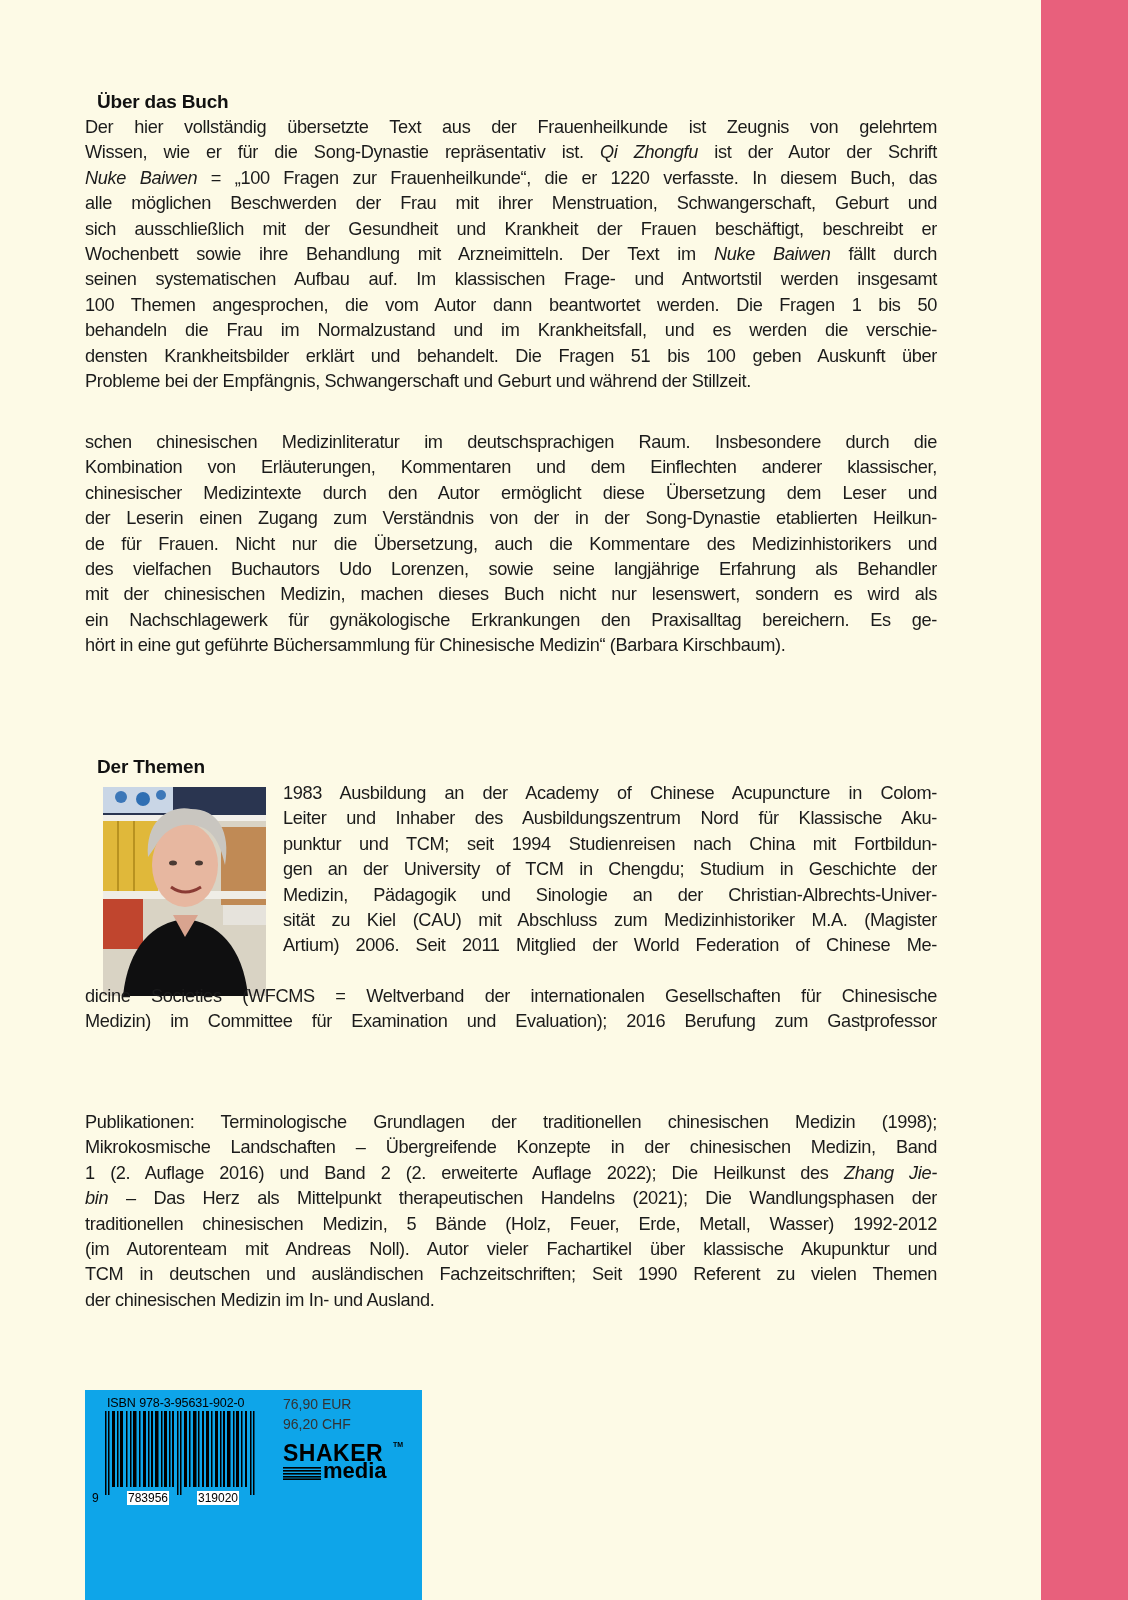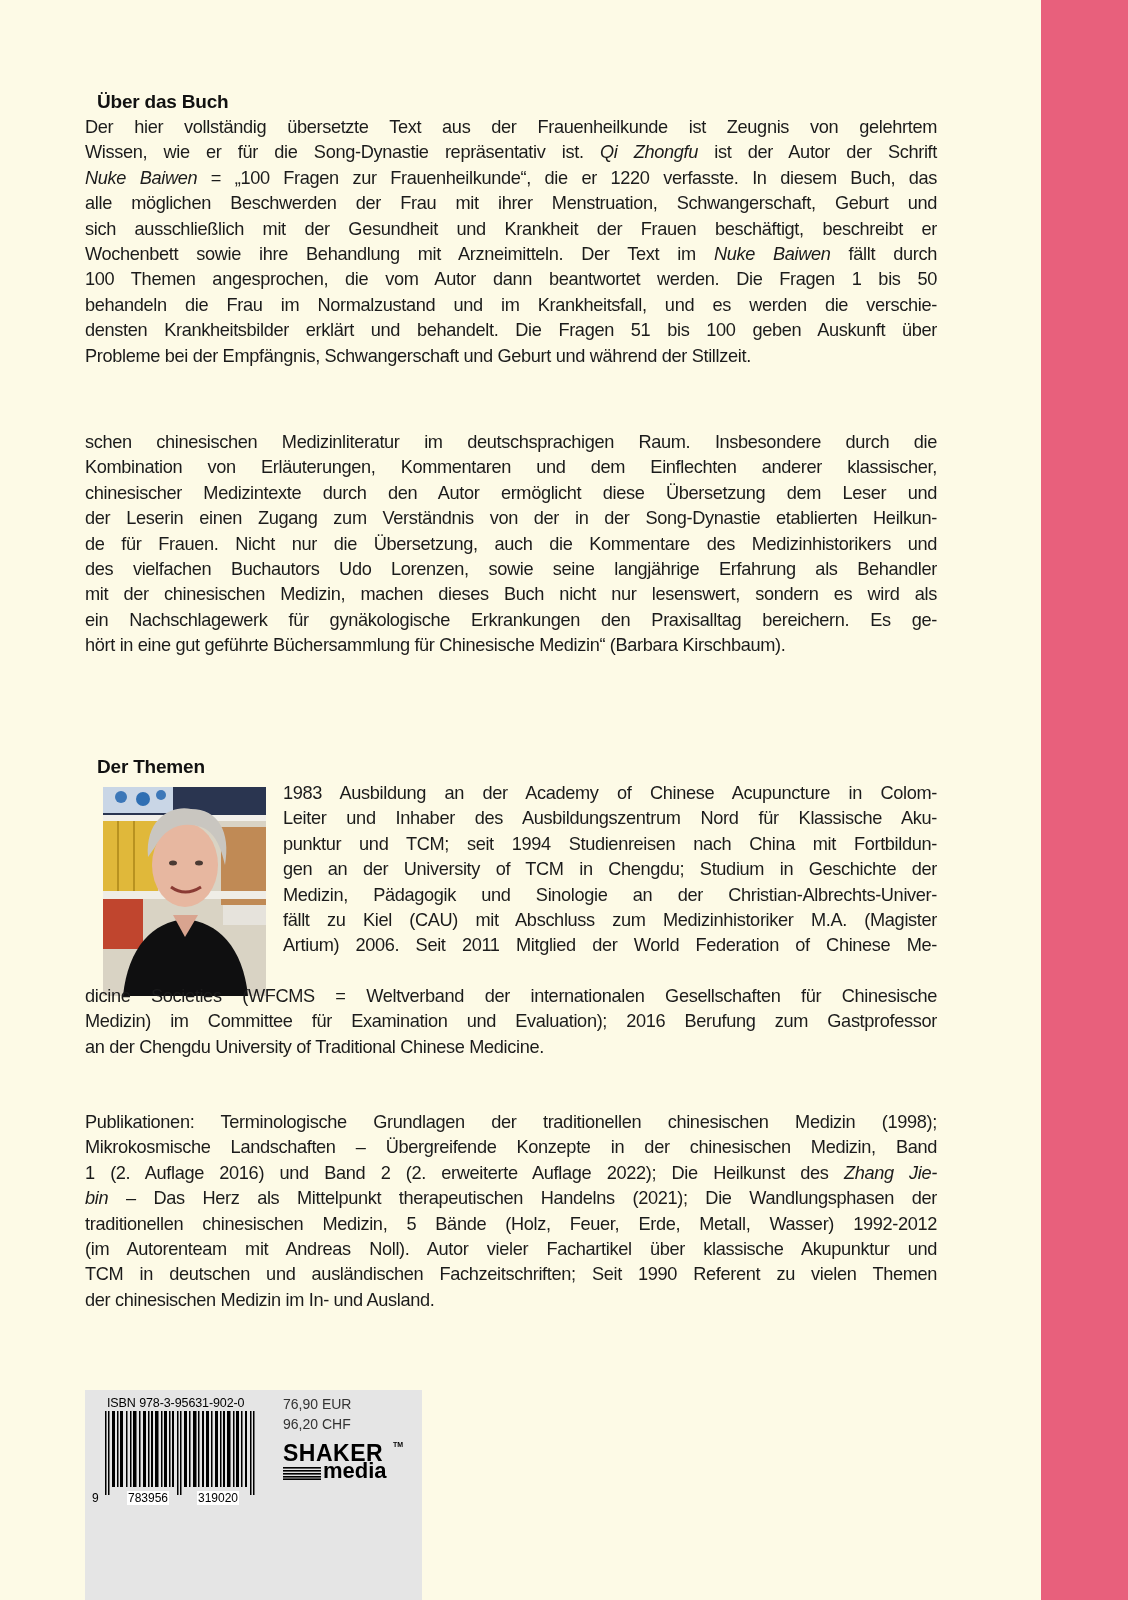--- a/index.html
+++ b/index.html
@@ -27,21 +27,21 @@
   }
   .line.last { text-align-last: left; }
   .line i { font-style: italic; }
   .author-photo {
     position: absolute; left: 103px; top: 787px; width: 163px; height: 209px;
     overflow: hidden; background: #111;
   }
   .author-block-wrap { position: absolute; left: 283px; top: 781px; width: 654px; }
   .barcode-box {
     position: absolute; left: 85px; top: 1390px; width: 337px; height: 210px;
-    background: #e5e5e5;
+    background: #0ea5e9;
   }
   .isbn-label {
     position: absolute; left: 22px; top: 6px; font-size: 12.5px;
     font-family: "Liberation Sans", sans-serif; color: #000; letter-spacing: -0.1px;
   }
   .bars { position: absolute; left: 20px; top: 21px; width: 151px; height: 84px; }
   .bar-digits {
     position: absolute; top: 101px; font-size: 12px; color: #000;
     font-family: "Liberation Sans", sans-serif; background: #fff; padding: 0 1px;
   }
@@ -58,20 +58,21 @@
 <div class="pink-strip"></div>
 
 <h2 style="top:79px">Über das Buch</h2>
 <div class="block" style="top:115px">
     <span class="line">Der hier vollständig übersetzte Text aus der Frauenheilkunde ist Zeugnis von gelehrtem</span>
     <span class="line">Wissen, wie er für die Song-Dynastie repräsentativ ist. <i>Qi Zhongfu</i> ist der Autor der Schrift</span>
     <span class="line"><i>Nuke Baiwen</i> = „100 Fragen zur Frauenheilkunde“, die er 1220 verfasste. In diesem Buch, das</span>
     <span class="line">alle möglichen Beschwerden der Frau mit ihrer Menstruation, Schwangerschaft, Geburt und</span>
     <span class="line">sich ausschließlich mit der Gesundheit und Krankheit der Frauen beschäftigt, beschreibt er</span>
     <span class="line">Wochenbett sowie ihre Behandlung mit Arzneimitteln. Der Text im <i>Nuke Baiwen</i> fällt durch</span>
+    <span class="line">seinen systematischen Aufbau auf. Im klassischen Frage- und Antwortstil werden insgesamt</span>
     <span class="line">100 Themen angesprochen, die vom Autor dann beantwortet werden. Die Fragen 1 bis 50</span>
     <span class="line">behandeln die Frau im Normalzustand und im Krankheitsfall, und es werden die verschie-</span>
     <span class="line">densten Krankheitsbilder erklärt und behandelt. Die Fragen 51 bis 100 geben Auskunft über</span>
     <span class="line last">Probleme bei der Empfängnis, Schwangerschaft und Geburt und während der Stillzeit.</span>
   </div>
 <div class="block" style="top:430px">
     <span class="line">schen chinesischen Medizinliteratur im deutschsprachigen Raum. Insbesondere durch die</span>
     <span class="line">Kombination von Erläuterungen, Kommentaren und dem Einflechten anderer klassischer,</span>
     <span class="line">chinesischer Medizintexte durch den Autor ermöglicht diese Übersetzung dem Leser und</span>
     <span class="line">der Leserin einen Zugang zum Verständnis von der in der Song-Dynastie etablierten Heilkun-</span>
@@ -110,28 +111,27 @@
   </svg>
 </div>
 
 <div class="author-block-wrap">
   <div>
       <span class="line">1983 Ausbildung an der Academy of Chinese Acupuncture in Colom-</span>
       <span class="line">Leiter und Inhaber des Ausbildungszentrum Nord für Klassische Aku-</span>
       <span class="line">punktur und TCM; seit 1994 Studienreisen nach China mit Fortbildun-</span>
       <span class="line">gen an der University of TCM in Chengdu; Studium in Geschichte der</span>
       <span class="line">Medizin, Pädagogik und Sinologie an der Christian-Albrechts-Univer-</span>
-      <span class="line">fällt zu Kiel (CAU) mit Abschluss zum Medizinhistoriker M.A. (Magister</span>
+      <span class="line">sität zu Kiel (CAU) mit Abschluss zum Medizinhistoriker M.A. (Magister</span>
       <span class="line">Artium) 2006. Seit 2011 Mitglied der World Federation of Chinese Me-</span>
     </div>
 </div>
 <div class="block" style="top:984px">
     <span class="line">dicine Societies (WFCMS = Weltverband der internationalen Gesellschaften für Chinesische</span>
     <span class="line">Medizin) im Committee für Examination und Evaluation); 2016 Berufung zum Gastprofessor</span>
-    <span class="line last">an der Chengdu University of Traditional Chinese Medicine.</span>
   </div>
 
 <div class="block" style="top:1110px">
     <span class="line">Publikationen: Terminologische Grundlagen der traditionellen chinesischen Medizin (1998);</span>
     <span class="line">Mikrokosmische Landschaften – Übergreifende Konzepte in der chinesischen Medizin, Band</span>
     <span class="line">1 (2. Auflage 2016) und Band 2 (2. erweiterte Auflage 2022);  Die Heilkunst des <i>Zhang Jie-</i></span>
     <span class="line"><i>bin</i> – Das Herz als Mittelpunkt therapeutischen Handelns (2021); Die Wandlungsphasen der</span>
     <span class="line">traditionellen chinesischen Medizin, 5 Bände (Holz, Feuer, Erde, Metall, Wasser) 1992-2012</span>
     <span class="line">(im Autorenteam mit Andreas Noll). Autor vieler Fachartikel über klassische Akupunktur und</span>
     <span class="line">TCM in deutschen und ausländischen Fachzeitschriften; Seit 1990 Referent zu vielen Themen</span>

